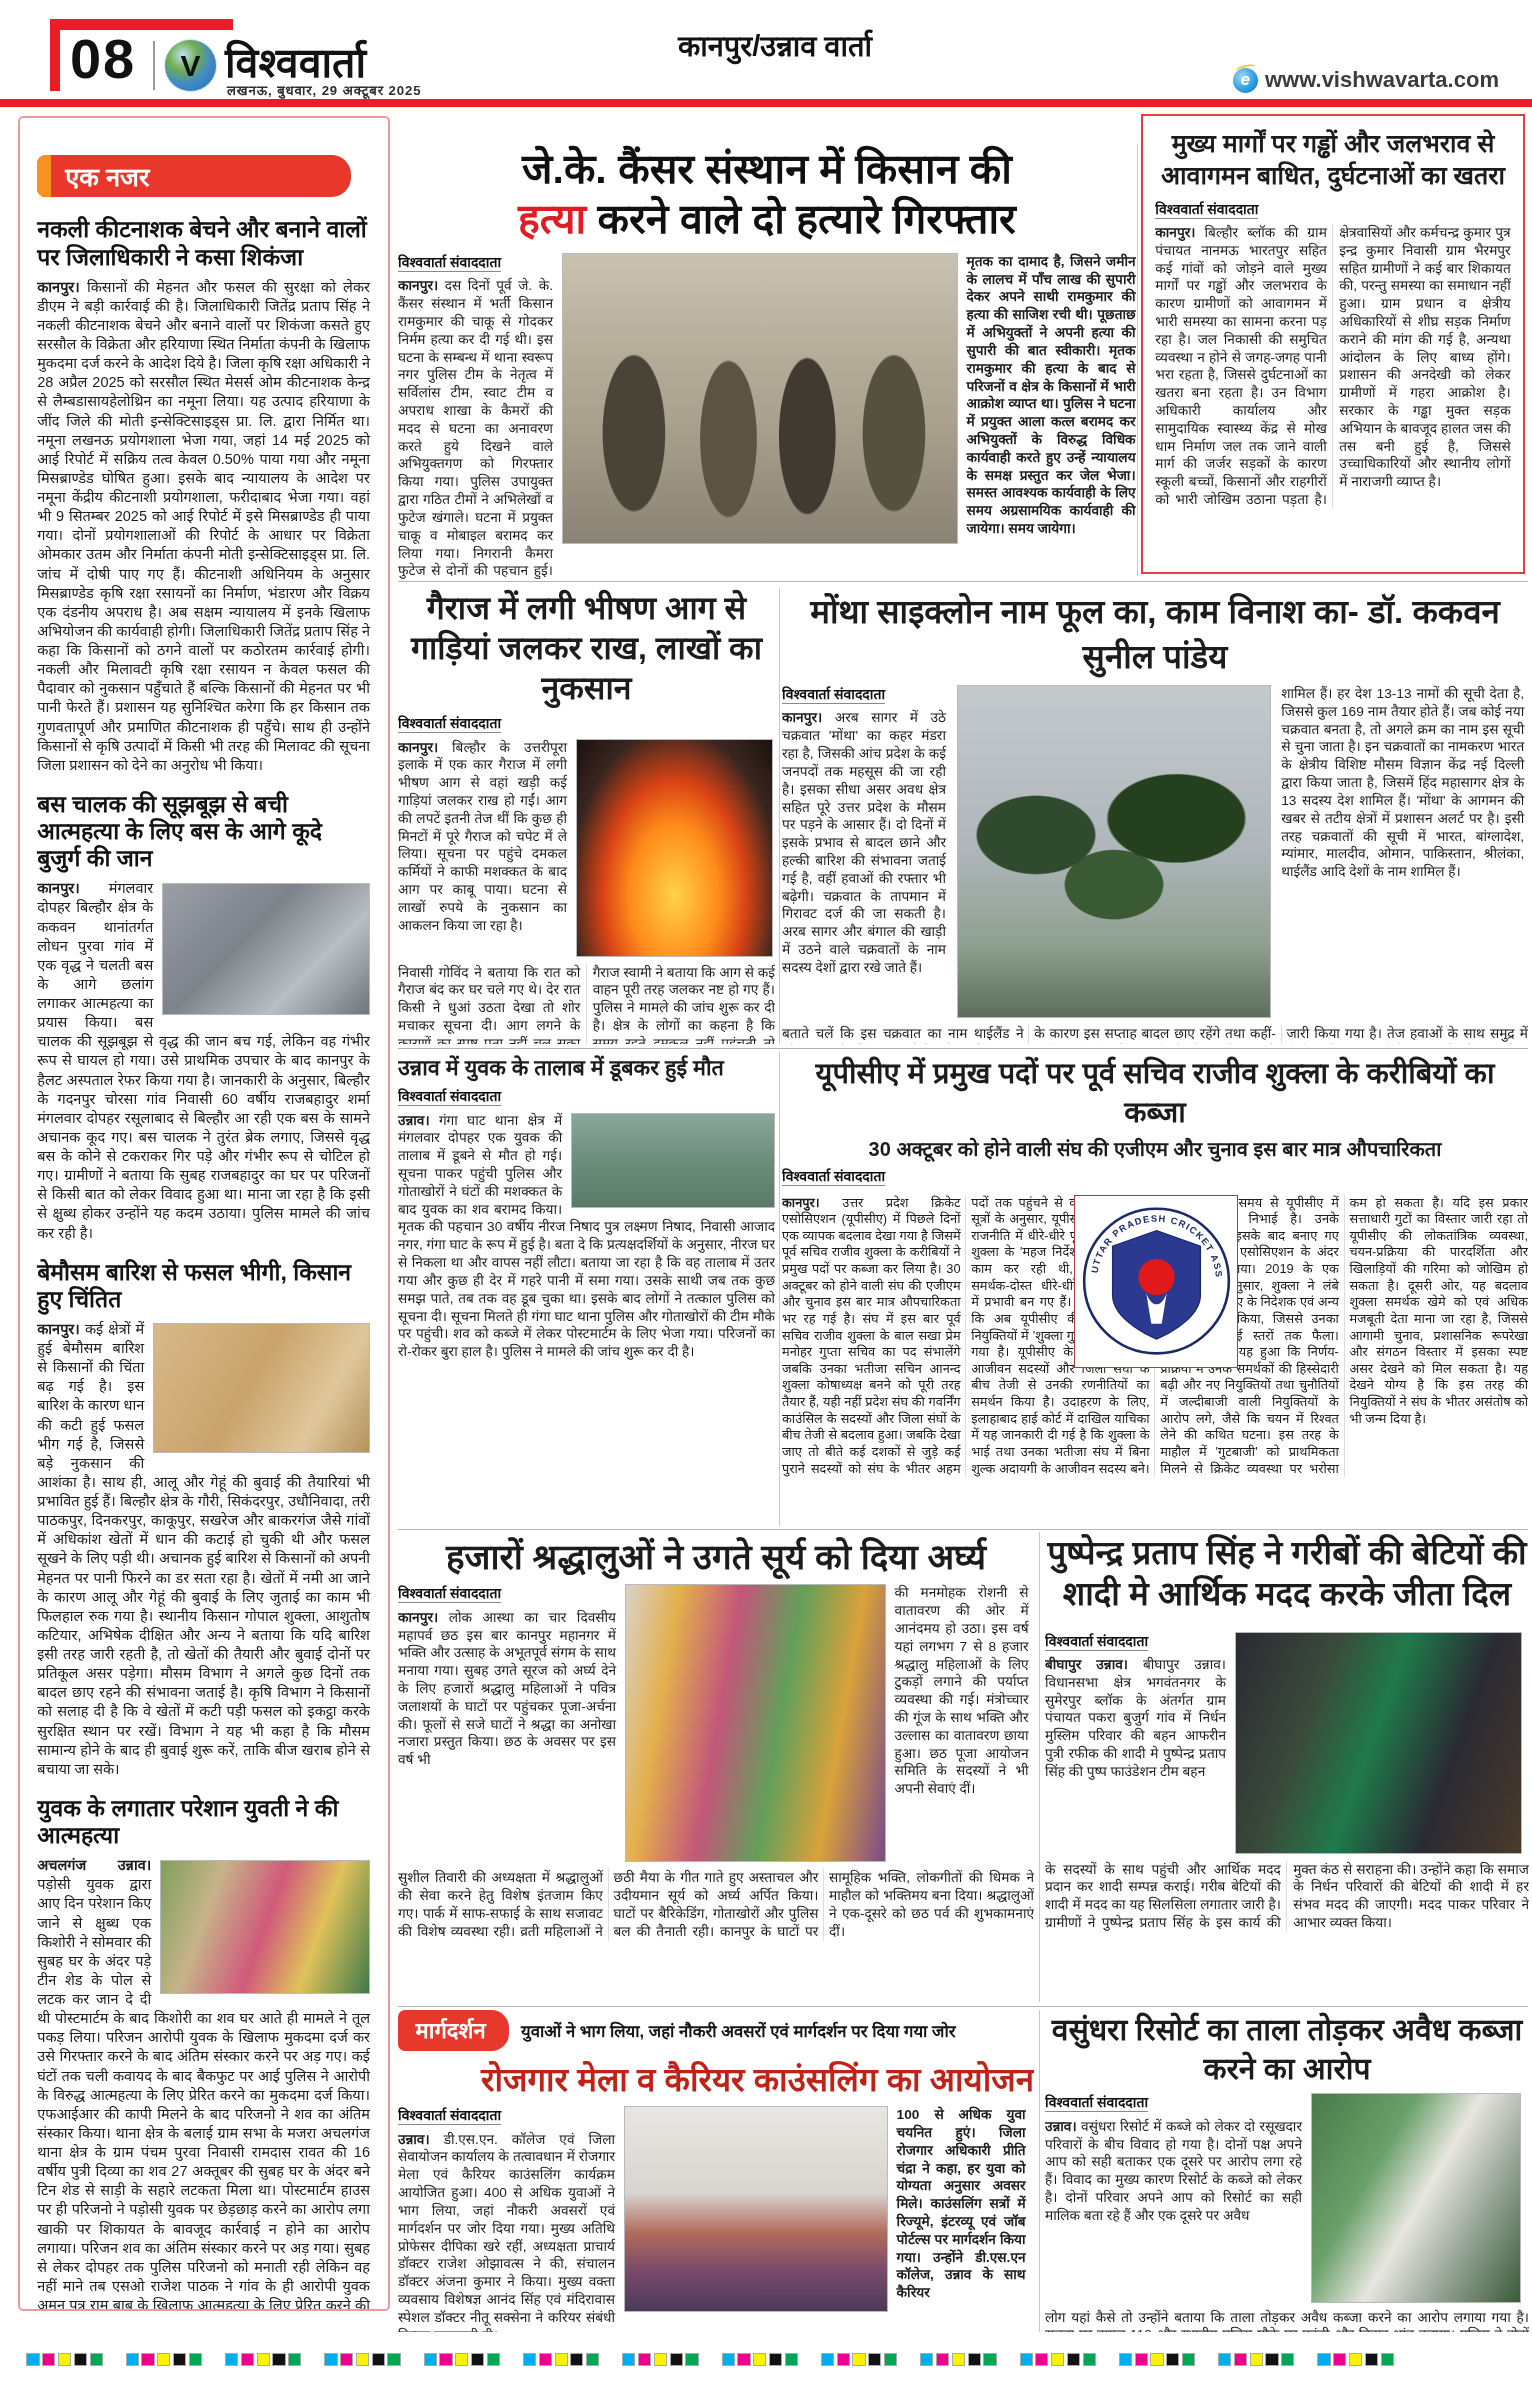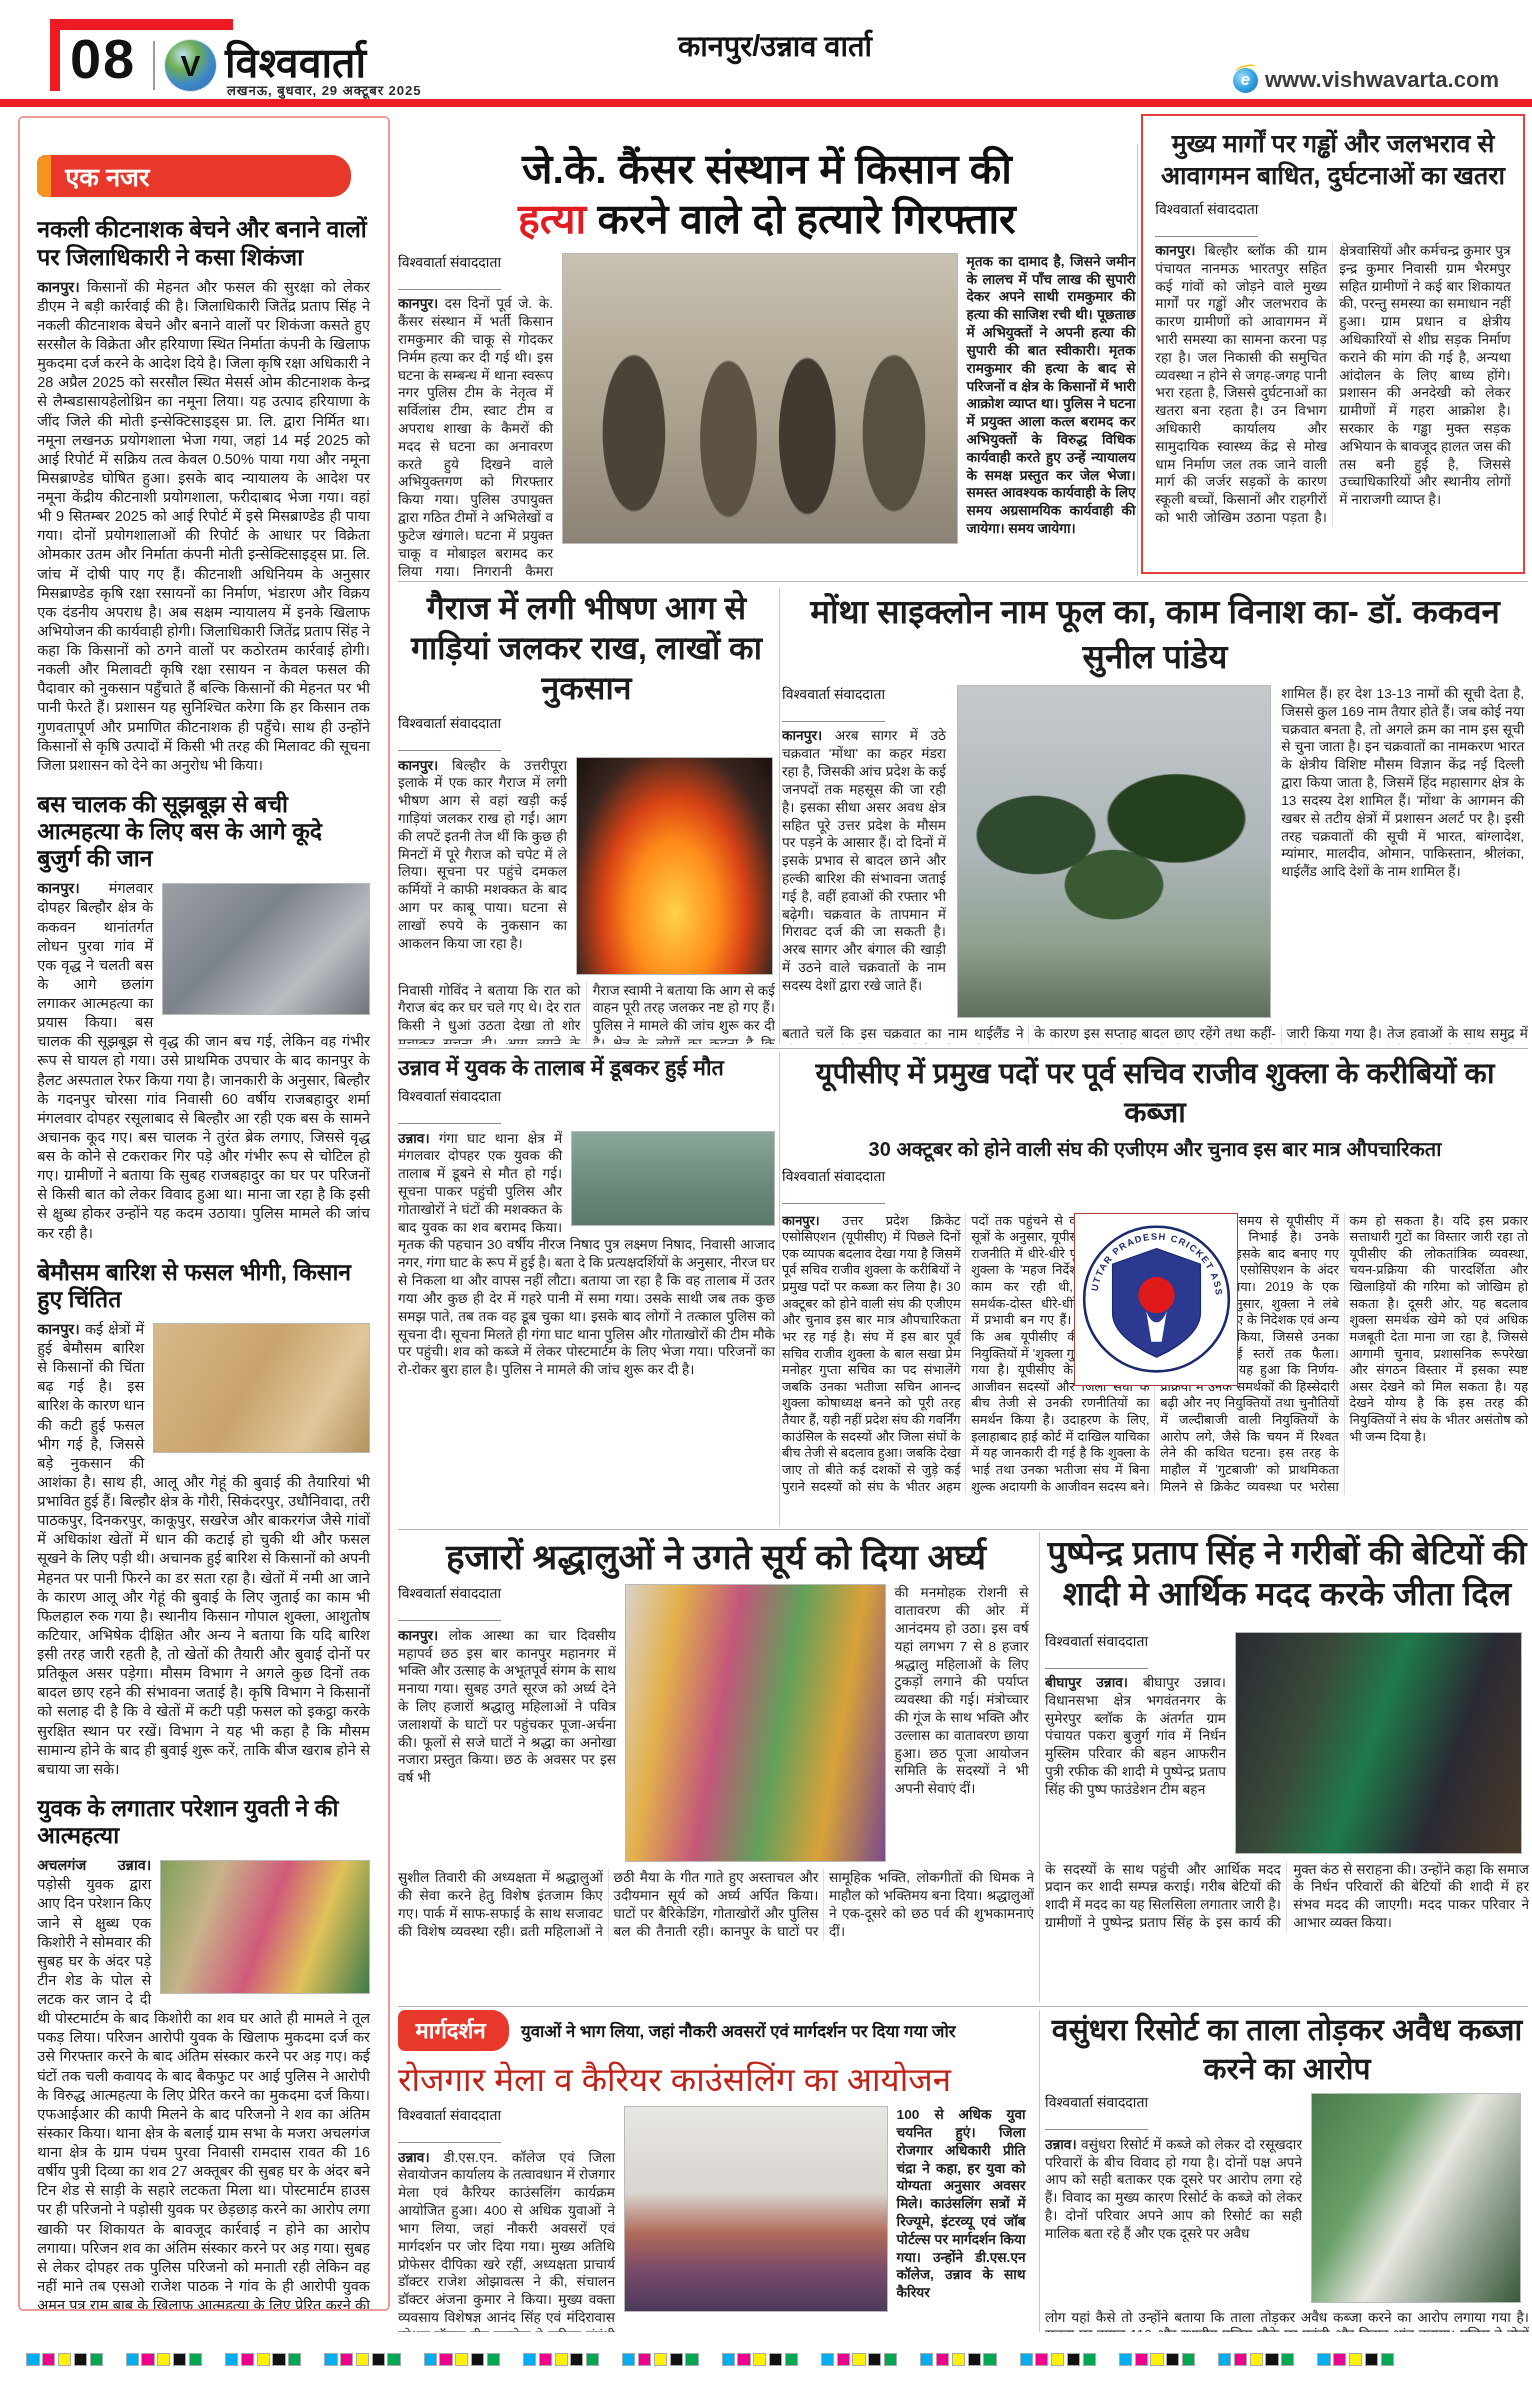--- a/index.html
+++ b/index.html
@@ -22,22 +22,22 @@
   .site{position:absolute;left:1233px;top:67px;display:flex;align-items:center;gap:7px;}
   .ie-icon{width:25px;height:25px;border-radius:50%;
            background:radial-gradient(circle at 35% 35%,#9fd8f7 0%,#2f9fe0 55%,#1b6fb0 100%);
            position:relative;display:flex;align-items:center;justify-content:center;
            color:#fff;font-weight:800;font-size:16.7px;font-style:italic;}
   .ie-icon i{position:absolute;top:-2.6px;left:1.8px;width:21px;height:8.8px;border-top:2.6px solid #f5c518;
              border-radius:50%;transform:rotate(-14deg);}
   .site-text{font-size:22px;font-weight:800;color:#3c3c3c;}
   .red-rule{position:absolute;left:0;top:99px;width:1532px;height:8px;background:#ed1c24;}
   
-  .byline{font-size:14px;font-weight:400;color:#111;border-bottom:1.8px solid #8a8a8a;
-          display:inline-block;padding-bottom:18px;margin-bottom:5.3px;}
+  .byline{font-size:14px;font-weight:700;color:#111;border-bottom:1.8px solid #8a8a8a;
+          display:inline-block;padding-bottom:0;margin-bottom:5.3px;}
   .dateline{font-weight:800;}
   .body-txt{font-size:13.7px;line-height:1.3;text-align:justify;color:#1d1d1d;}
   .photo{background-size:cover;flex:none;border:0.9px solid #b9b9b9;}
   .vline{position:absolute;width:0.9px;background:#c9c9c9;}
   .hline{position:absolute;height:0.9px;background:#b5b5b5;}
   
   .onelook{position:absolute;left:17.6px;top:116px;width:372px;height:2195px;
            border:2.6px solid #ef9a9a;border-radius:5.3px;padding:14px 17.6px;overflow:hidden;}
   .onelook-badge{display:flex;align-items:center;width:314px;height:42px;background:#e8382c;
                  border-radius:8.8px 19.4px 19.4px 8.8px;margin:23px 0 19.4px 0;overflow:hidden;}
@@ -98,21 +98,21 @@
   .push-h{font-size:33px;line-height:1.25;font-weight:800;text-align:center;margin-bottom:17px;}
   .push-row{display:flex;gap:8.8px;}
   .push-colL{width:181px;}
   .push-photo{width:287px;height:222px;}
   
   .jobfair{position:absolute;left:398px;top:2010px;width:636px;height:322px;overflow:hidden;}
   .jf-toprow{display:flex;align-items:center;gap:12.3px;margin-bottom:5.3px;}
   .jf-badge{background:#e8382c;color:#fff;font-weight:800;font-size:22px;border-radius:7px 17.6px 17.6px 7px;
             padding:4.4px 23px 6.2px 17.6px;}
   .jf-strap{font-size:16.7px;font-weight:800;color:#151515;}
-  .jf-h{font-size:33px;font-weight:400;text-align:left;color:#bf2318;margin-bottom:5.3px;}
+  .jf-h{font-size:33px;font-weight:700;text-align:right;color:#bf2318;margin-bottom:5.3px;}
   .jf-row{display:flex;gap:8.8px;}
   .jf-colL{width:217px;}
   .jf-colR{width:129px;font-weight:bold;}
   .jf-photo{width:264px;height:206px;}
   
   .resort{position:absolute;left:1045px;top:2010px;width:484px;height:322px;overflow:hidden;}
   .res-h{font-size:30px;line-height:1.3;font-weight:800;text-align:center;margin-bottom:5.3px;}
   .res-row{display:flex;gap:8.8px;}
   .res-colL{width:257px;}
   .res-photo{width:210px;height:210px;}

